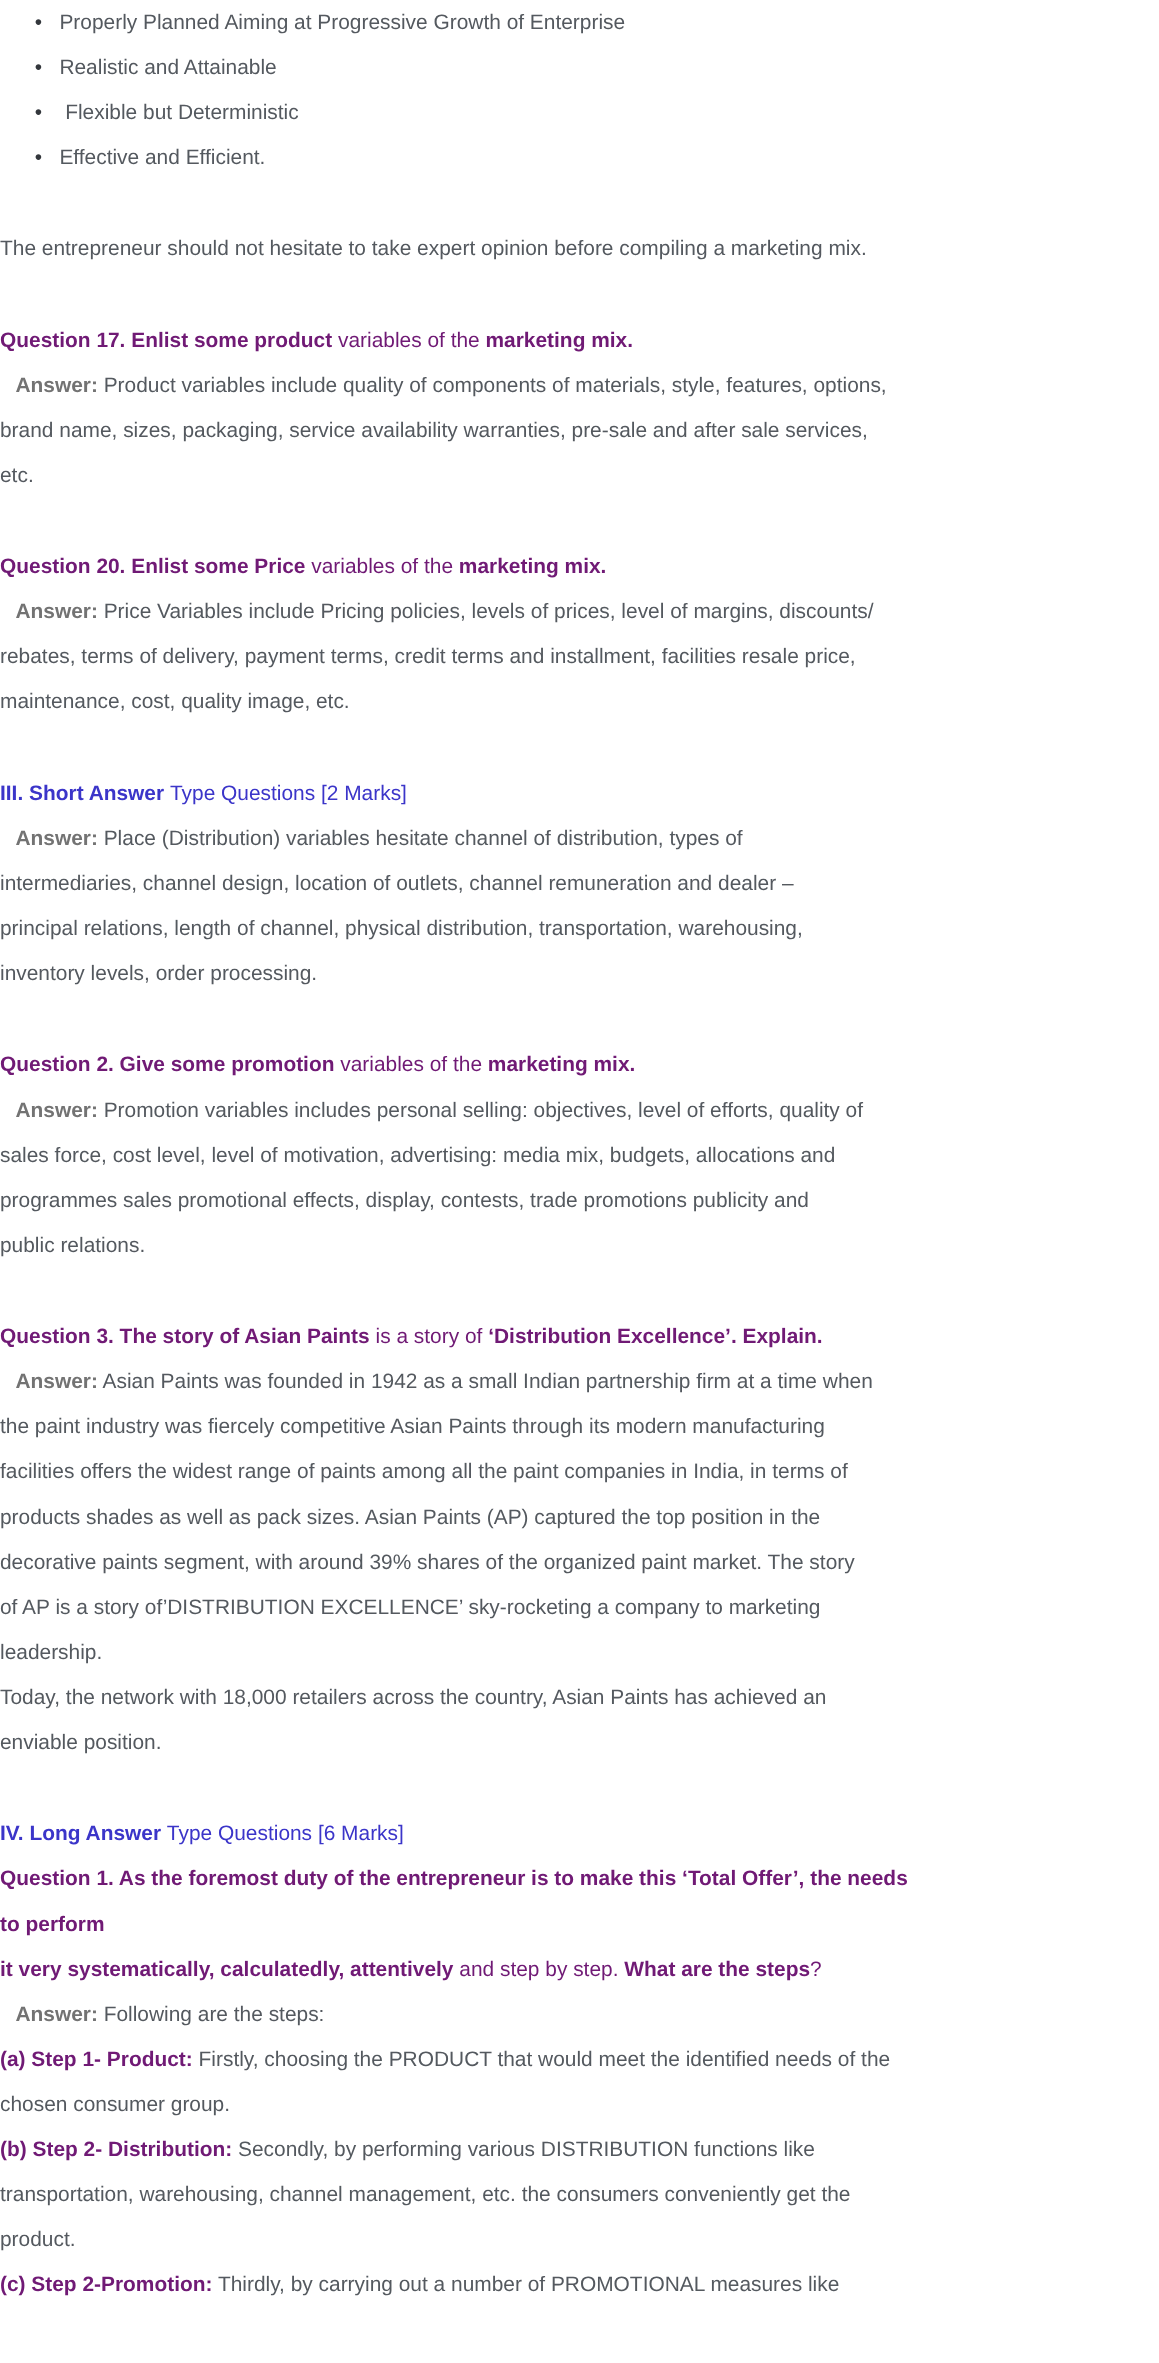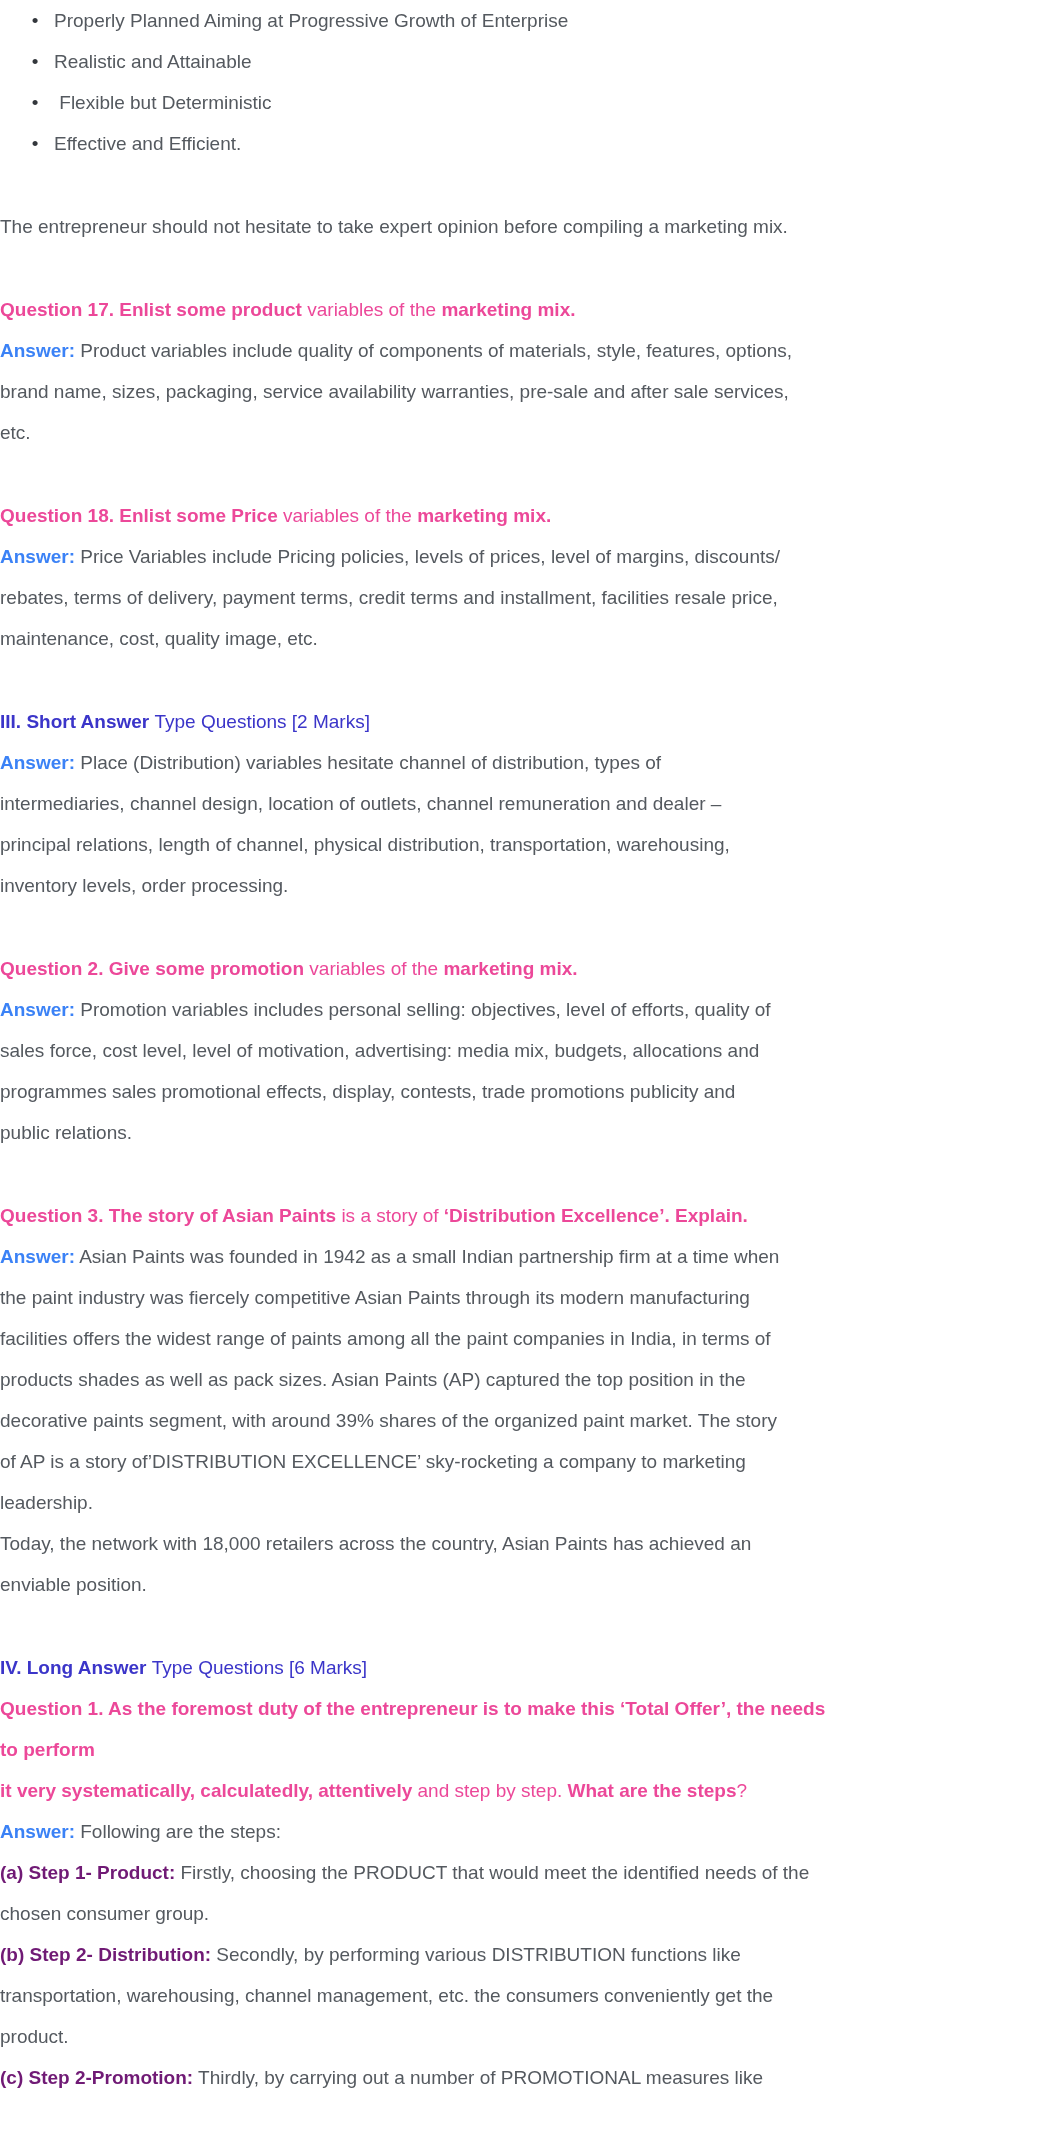--- a/index.html
+++ b/index.html
@@ -21,27 +21,27 @@
   ul.bullets { list-style: none; margin: 0; padding: 0; }
   ul.bullets li { display: flex; }
   .dot {
     flex: 0 0 26px;
     margin-left: 22px;
     margin-right: 6px;
     text-align: center;
     color: #33373c;
   }
 
-  .q { color: #ec4899; font-weight: bold; }
+  .q { color: #701a75; font-weight: bold; }
   .q .n { font-weight: normal; }
 
   .sec { color: #3b35c9; font-weight: bold; }
   .sec .n { font-weight: normal; }
 
-  .ans-label { color: #3b82f6; font-weight: bold; }
+  .ans-label { color: #737373; font-weight: bold; margin-left: 14px; }
   .step-label { color: #701a75; font-weight: bold; }
 </style>
 </head>
 <body>
 
 <main>
 
   <ul class="bullets">
     <li>
         <span class="dot">•</span>
@@ -61,21 +61,21 @@
       </li>
   </ul>
 
   <p class="gap"><span class="t">The entrepreneur should not hesitate to take expert opinion before compiling a marketing mix.</span></p>
 
   <p class="q gap"><span class="t">Question 17. Enlist some product </span><span class="t n">variables of the </span><span class="t">marketing mix.</span></p>
   <p><span class="t ans-label">Answer:</span><span class="t"> Product variables include quality of components of materials, style, features, options,
 brand name, sizes, packaging, service availability warranties, pre-sale and after sale services,
 etc.</span></p>
 
-  <p class="q gap"><span class="t">Question 18. Enlist some Price </span><span class="t n">variables of the </span><span class="t">marketing mix.</span></p>
+  <p class="q gap"><span class="t">Question 20. Enlist some Price </span><span class="t n">variables of the </span><span class="t">marketing mix.</span></p>
   <p><span class="t ans-label">Answer:</span><span class="t"> Price Variables include Pricing policies, levels of prices, level of margins, discounts/
 rebates, terms of delivery, payment terms, credit terms and installment, facilities resale price,
 maintenance, cost, quality image, etc.</span></p>
 
   <p class="sec gap"><span class="t">III. Short Answer </span><span class="t n">Type Questions [2 Marks]</span></p>
 
   <p><span class="t ans-label">Answer:</span><span class="t"> Place (Distribution) variables hesitate channel of distribution, types of
 intermediaries, channel design, location of outlets, channel remuneration and dealer –
 principal relations, length of channel, physical distribution, transportation, warehousing,
 inventory levels, order processing.</span></p>

